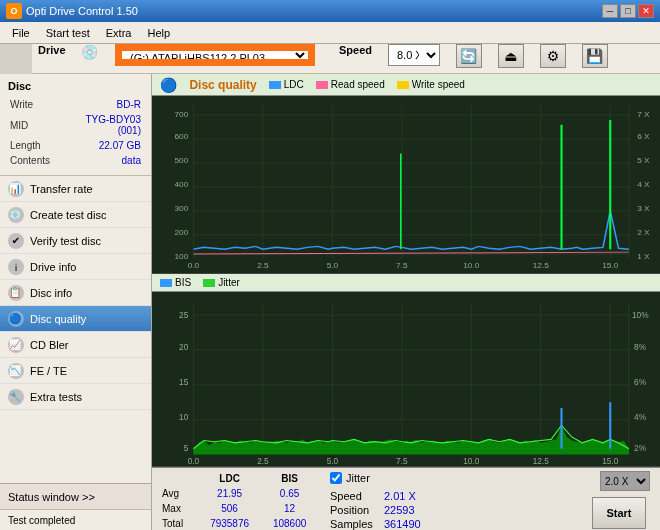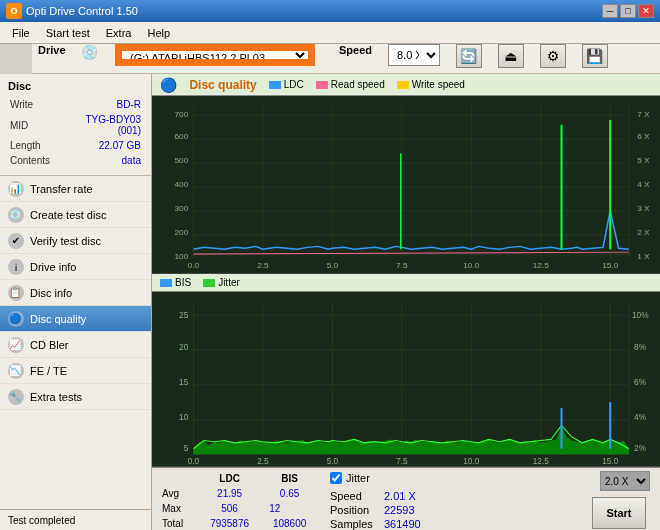--- a/index.html
+++ b/index.html
@@ -312,20 +312,23 @@
         <span class="btn-icon">📉</span>
         <span>FE / TE</span>
       </div>
       <div class="nav-btn">
         <span class="btn-icon">🔧</span>
         <span>Extra tests</span>
       </div>
     </div>
 
     <div id="status-area">
+      <div class="status-btn">
+        <span>Status window &gt;&gt;</span>
+      </div>
       <div id="test-completed">
         <span>Test completed</span>
       </div>
     </div>
   </div>
 
   <div id="content">
 
     <div id="disc-quality-header" style="background:#e0eed8;">
       <span style="color:#0066cc; font-size:14px;">🔵</span>
@@ -474,21 +477,21 @@
           <td style="padding:1px 8px; font-weight:bold; text-align:center;">BIS</td>
         </tr>
         <tr>
           <td style="padding:1px 4px;">Avg</td>
           <td style="padding:1px 8px; color:#0000cc; text-align:center;">21.95</td>
           <td style="padding:1px 8px; color:#0000cc; text-align:center;">0.65</td>
         </tr>
         <tr>
           <td style="padding:1px 4px;">Max</td>
           <td style="padding:1px 8px; color:#0000cc; text-align:center;">506</td>
-          <td style="padding:1px 8px; color:#0000cc; ">12</td>
+          <td style="padding:1px 8px; color:#0000cc; text-align:center;">12</td>
         </tr>
         <tr>
           <td style="padding:1px 4px;">Total</td>
           <td style="padding:1px 8px; color:#0000cc; text-align:center;">7935876</td>
           <td style="padding:1px 8px; color:#0000cc; text-align:center;">108600</td>
         </tr>
       </tbody>
         </table>
 
       <div style="flex:1; display:flex; flex-direction:column; justify-content:center; padding-left:8px; gap:2px;">

